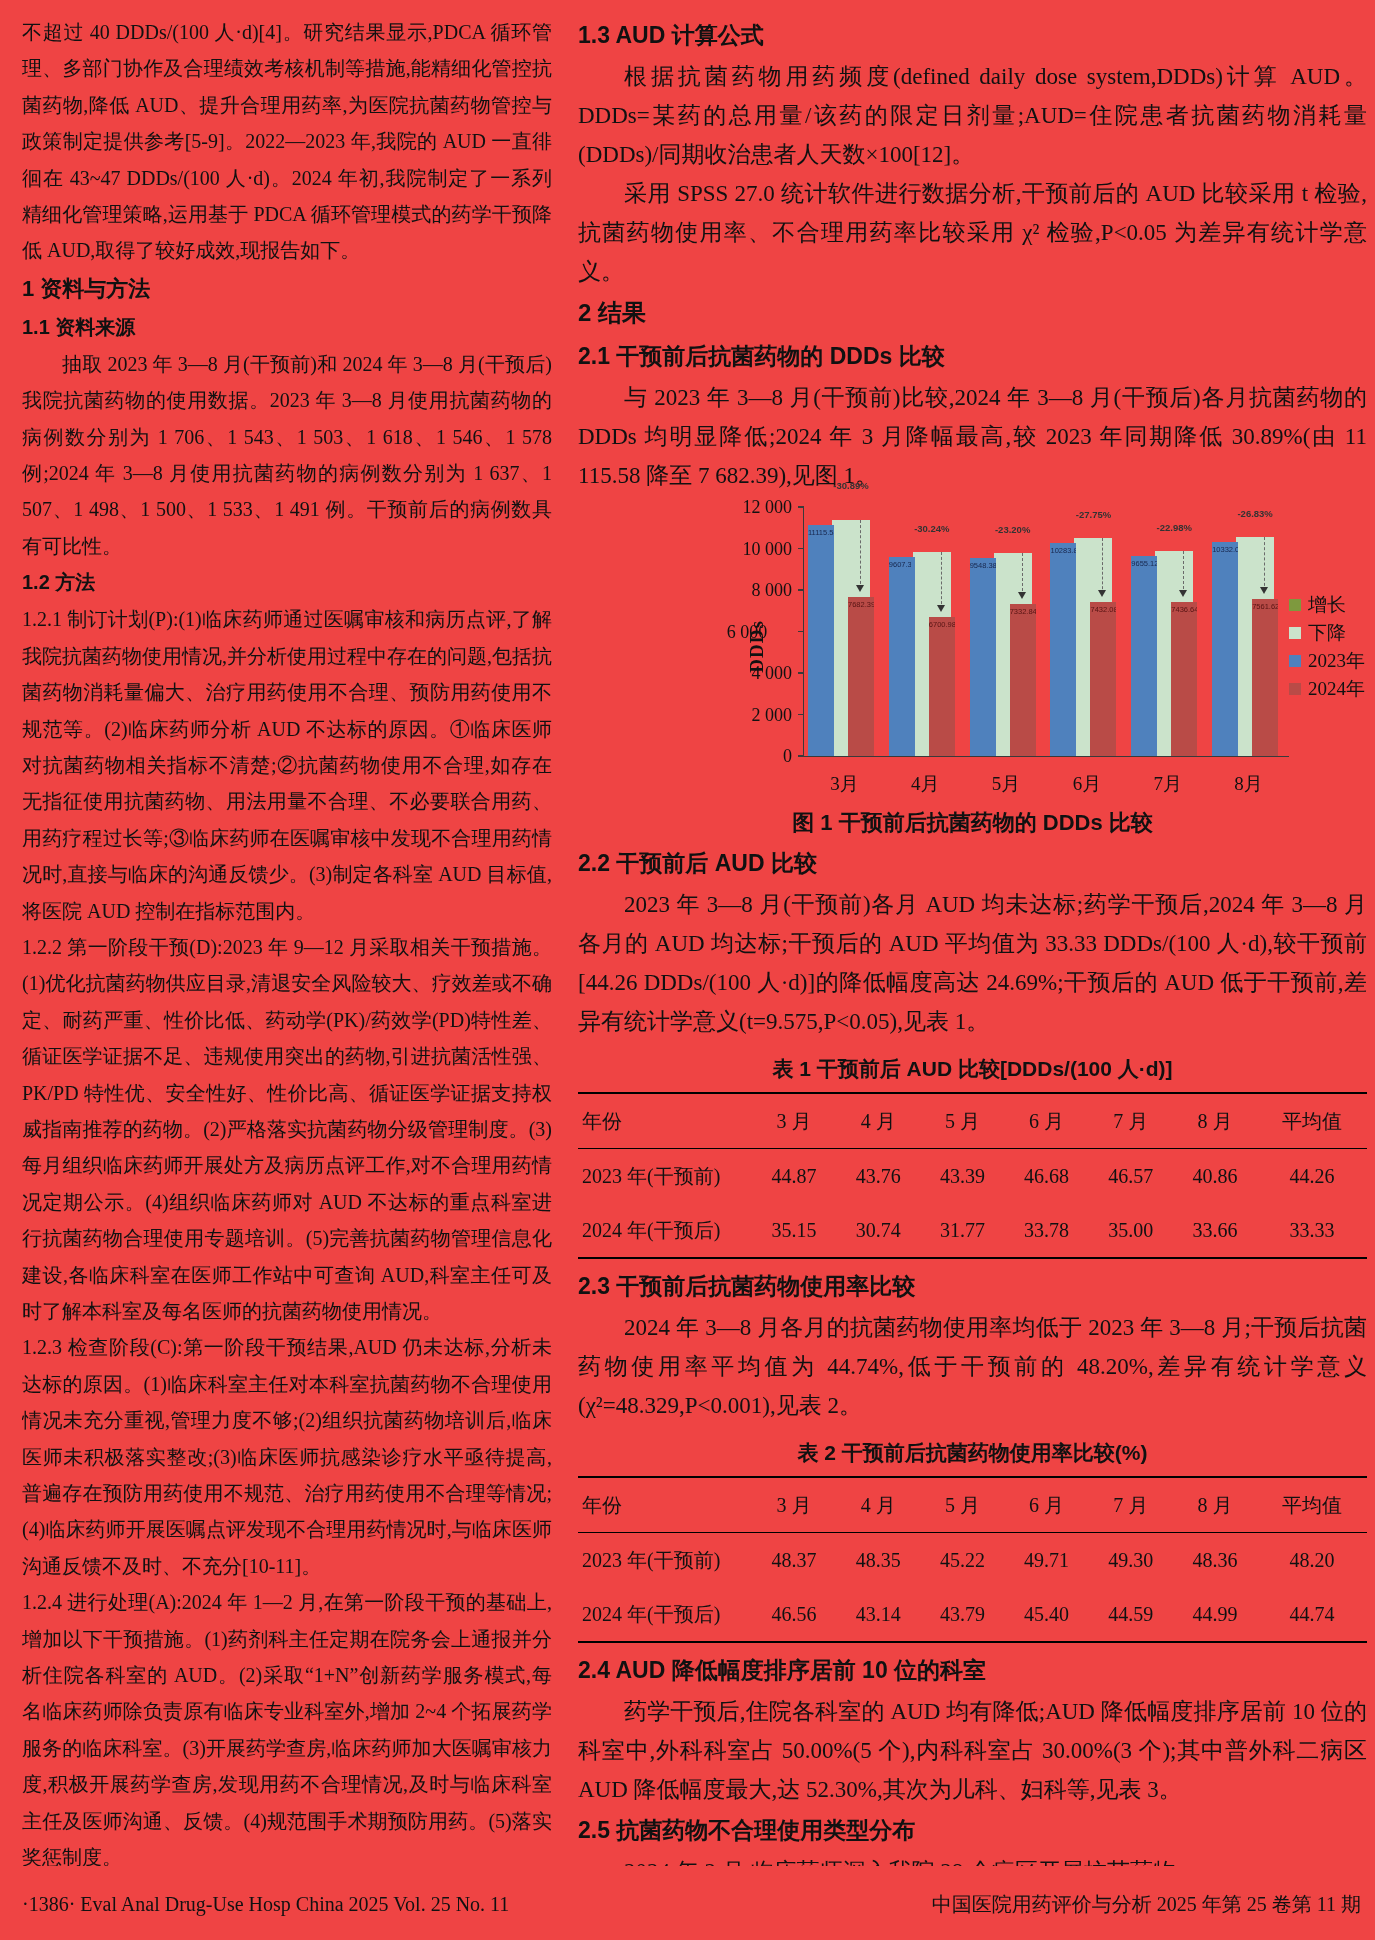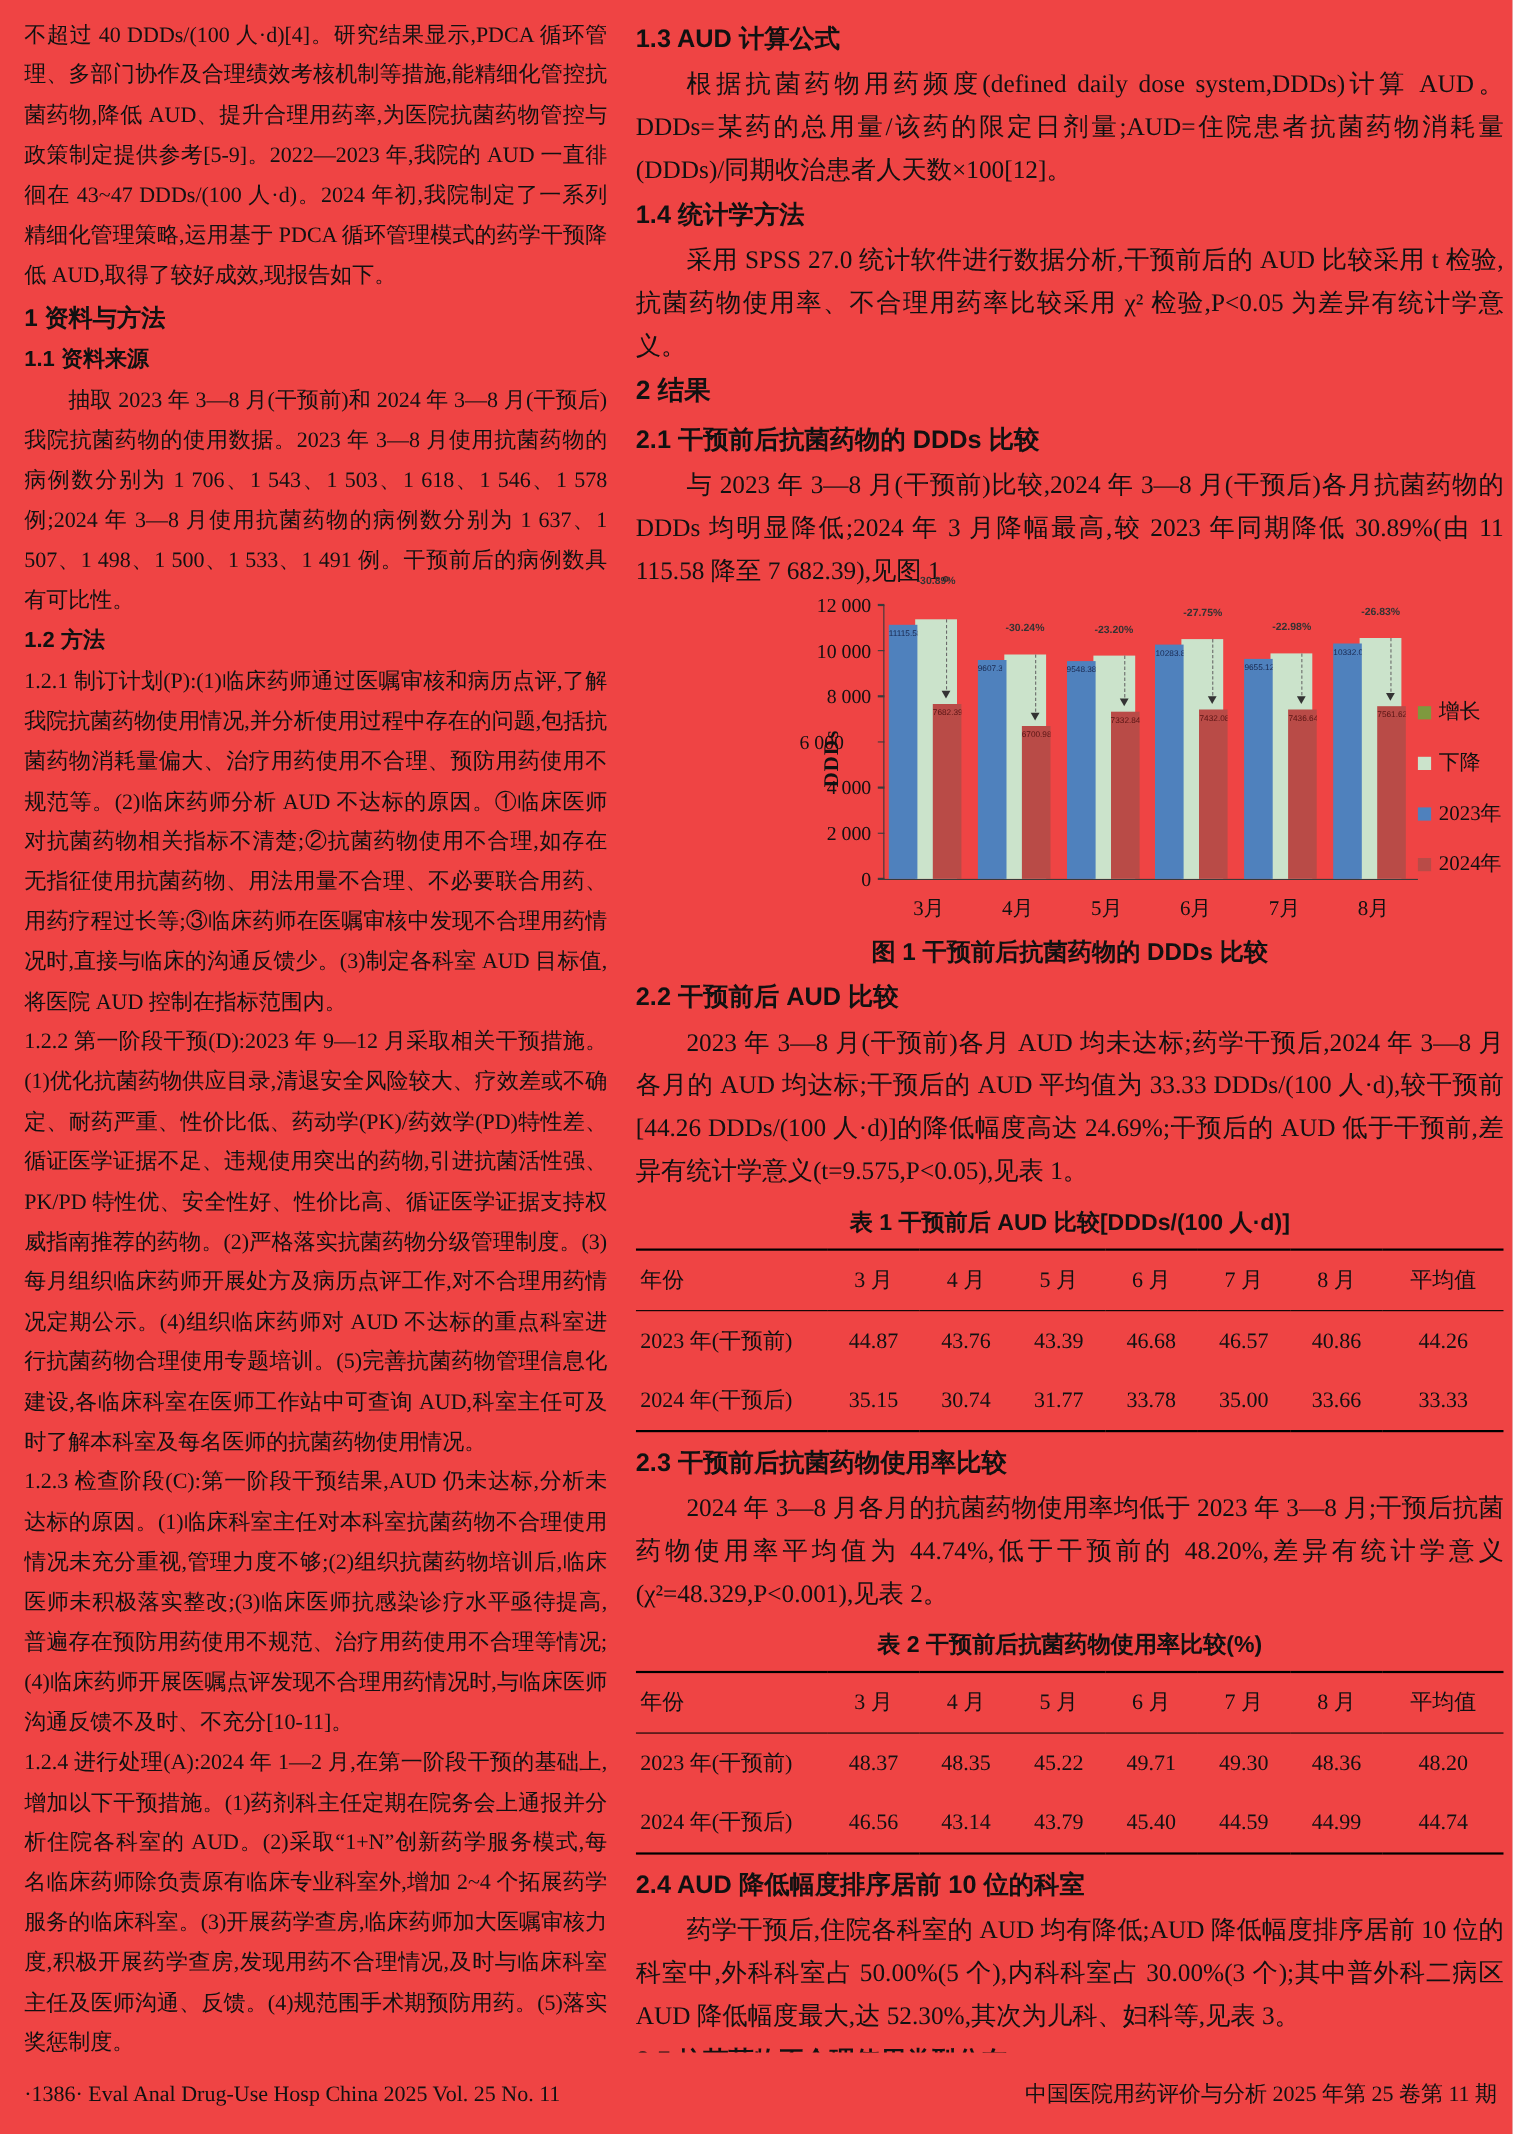--- a/index.html
+++ b/index.html
@@ -28,21 +28,21 @@
   .groups{position:absolute;left:0;top:0;right:0;bottom:0;display:flex;}
   .group{position:relative;flex:1;}
   .bar{position:absolute;bottom:0;}
   .vlab{position:absolute;font-size:7.5px;line-height:9px;white-space:nowrap;overflow:hidden;
         text-align:center;font-family:"Liberation Sans","DejaVu Sans",sans-serif;}
   .pct{position:absolute;font-size:9.5px;font-weight:bold;color:#333;width:64px;text-align:center;
        font-family:"Liberation Sans","DejaVu Sans",sans-serif;}
   .arrowline{position:absolute;width:0;border-left:1px dashed #6a6a6a;}
   .arrowhead{position:absolute;width:0;height:0;border:4px solid transparent;border-top:7px solid #333;}
   .xlab{position:absolute;top:calc(100% + 8px);width:100%;text-align:center;font-size:19px;}
-  .legend{position:absolute;right:2px;top:96px;display:flex;flex-direction:column;gap:26px;
+  .legend{position:absolute;right:2px;top:96px;display:flex;flex-direction:column;gap:8px;
           font-size:19px;line-height:20px;}
   .legend .it{display:flex;align-items:center;gap:7px;}
   .sw{width:12px;height:12px;display:inline-block;flex:0 0 auto;}
   figcaption{text-align:center;font-weight:bold;font-size:22px;margin-top:8px;
              font-family:"Liberation Sans","DejaVu Sans",sans-serif;}
 
   .tbl-title{text-align:center;font-weight:bold;font-size:21px;margin:8px 0 4px;
              font-family:"Liberation Sans","DejaVu Sans",sans-serif;}
   table{width:100%;border-collapse:collapse;border-top:2.4px solid #000;border-bottom:2.4px solid #000;
         font-size:20px;margin-bottom:6px;}
@@ -66,21 +66,20 @@
     <h3>1.2  方法</h3>
     <p>1.2.1  制订计划(P):(1)临床药师通过医嘱审核和病历点评,了解我院抗菌药物使用情况,并分析使用过程中存在的问题,包括抗菌药物消耗量偏大、治疗用药使用不合理、预防用药使用不规范等。(2)临床药师分析 AUD 不达标的原因。①临床医师对抗菌药物相关指标不清楚;②抗菌药物使用不合理,如存在无指征使用抗菌药物、用法用量不合理、不必要联合用药、用药疗程过长等;③临床药师在医嘱审核中发现不合理用药情况时,直接与临床的沟通反馈少。(3)制定各科室 AUD 目标值,将医院 AUD 控制在指标范围内。</p>
     <p>1.2.2  第一阶段干预(D):2023 年 9—12 月采取相关干预措施。(1)优化抗菌药物供应目录,清退安全风险较大、疗效差或不确定、耐药严重、性价比低、药动学(PK)/药效学(PD)特性差、循证医学证据不足、违规使用突出的药物,引进抗菌活性强、PK/PD 特性优、安全性好、性价比高、循证医学证据支持权威指南推荐的药物。(2)严格落实抗菌药物分级管理制度。(3)每月组织临床药师开展处方及病历点评工作,对不合理用药情况定期公示。(4)组织临床药师对 AUD 不达标的重点科室进行抗菌药物合理使用专题培训。(5)完善抗菌药物管理信息化建设,各临床科室在医师工作站中可查询 AUD,科室主任可及时了解本科室及每名医师的抗菌药物使用情况。</p>
     <p>1.2.3  检查阶段(C):第一阶段干预结果,AUD 仍未达标,分析未达标的原因。(1)临床科室主任对本科室抗菌药物不合理使用情况未充分重视,管理力度不够;(2)组织抗菌药物培训后,临床医师未积极落实整改;(3)临床医师抗感染诊疗水平亟待提高,普遍存在预防用药使用不规范、治疗用药使用不合理等情况;(4)临床药师开展医嘱点评发现不合理用药情况时,与临床医师沟通反馈不及时、不充分[10-11]。</p>
     <p>1.2.4  进行处理(A):2024 年 1—2 月,在第一阶段干预的基础上,增加以下干预措施。(1)药剂科主任定期在院务会上通报并分析住院各科室的 AUD。(2)采取“1+N”创新药学服务模式,每名临床药师除负责原有临床专业科室外,增加 2~4 个拓展药学服务的临床科室。(3)开展药学查房,临床药师加大医嘱审核力度,积极开展药学查房,发现用药不合理情况,及时与临床科室主任及医师沟通、反馈。(4)规范围手术期预防用药。(5)落实奖惩制度。</p>
   </div>
 
   <div class="col col-right">
     <h3>1.3  AUD 计算公式</h3>
     <p class="ind">根据抗菌药物用药频度(defined daily dose system,DDDs)计算 AUD。DDDs=某药的总用量/该药的限定日剂量;AUD=住院患者抗菌药物消耗量(DDDs)/同期收治患者人天数×100[12]。</p>
-    <h3>1.4  统计学方法</h3>
     <p class="ind">采用 SPSS 27.0 统计软件进行数据分析,干预前后的 AUD 比较采用 t 检验,抗菌药物使用率、不合理用药率比较采用 χ² 检验,P&lt;0.05 为差异有统计学意义。</p>
     <h2>2  结果</h2>
     <h3>2.1  干预前后抗菌药物的 DDDs 比较</h3>
     <p class="ind">与 2023 年 3—8 月(干预前)比较,2024 年 3—8 月(干预后)各月抗菌药物的 DDDs 均明显降低;2024 年 3 月降幅最高,较 2023 年同期降低 30.89%(由 11 115.58 降至 7 682.39),见图 1。</p>
 
     <figure>
       <div class="chart" id="chart">
         <div class="ylab">DDDs</div>
         <div class="plot" id="plot">
           <div class="groups" id="groups">

